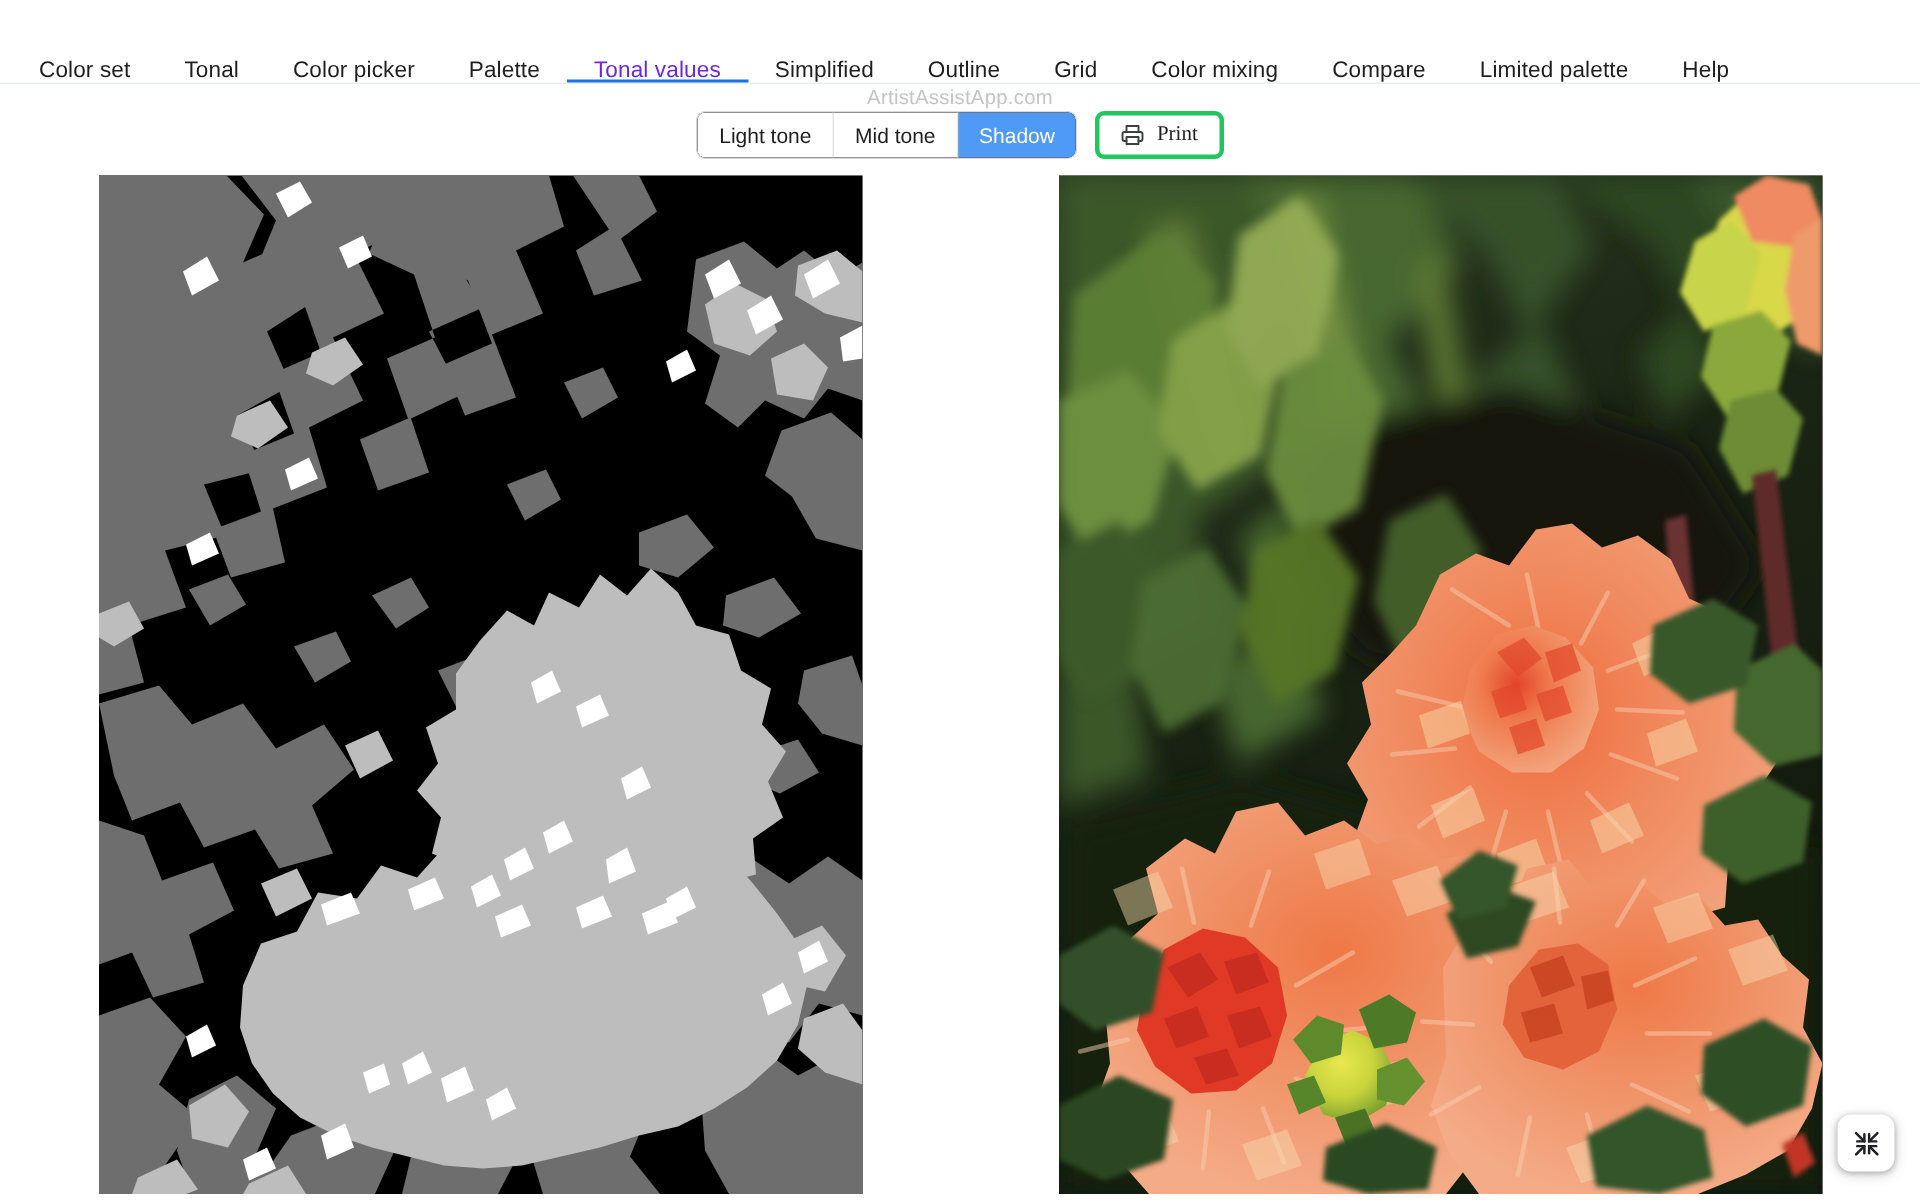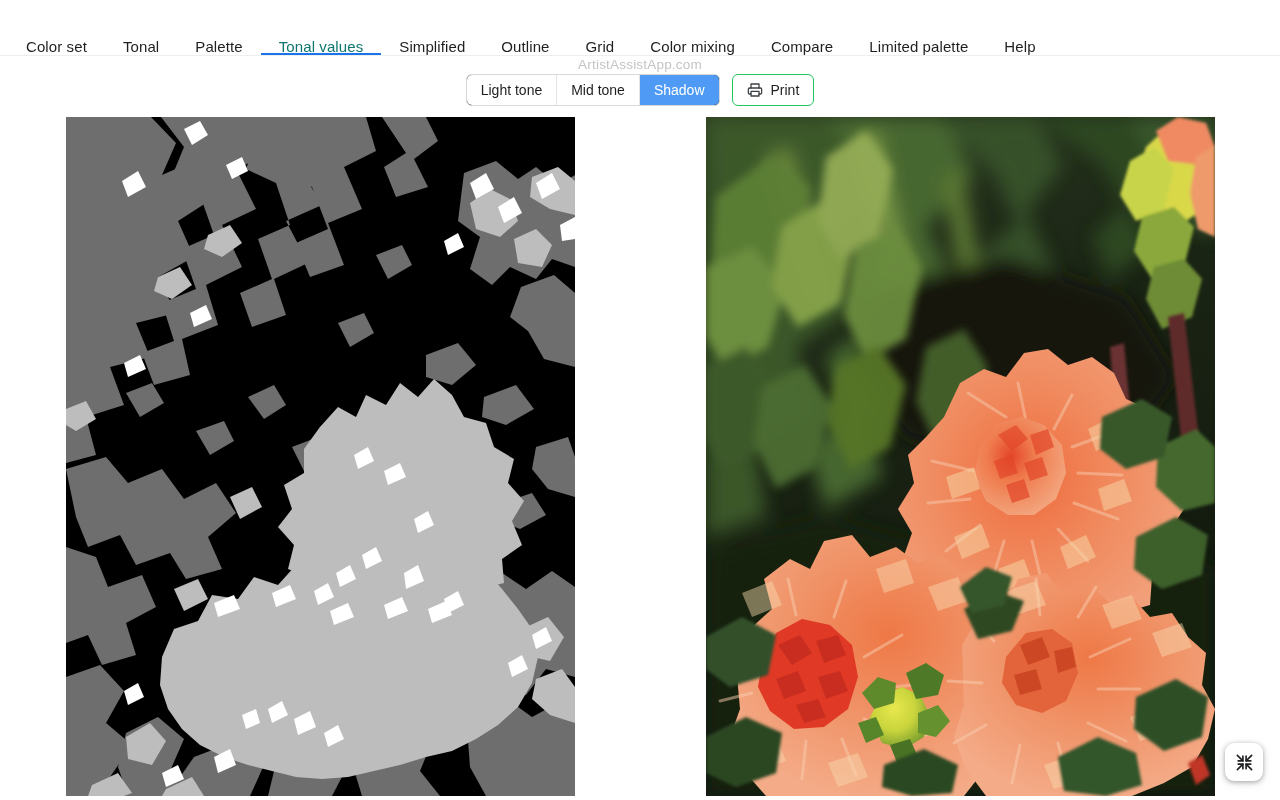--- a/index.html
+++ b/index.html
@@ -29,21 +29,21 @@
     position: relative;
     display: flex;
     align-items: flex-end;
     padding: 0 18px;
     font-size: 15px;
     color: #1f1f1f;
     letter-spacing: .1px;
     cursor: pointer;
     user-select: none;
   }
-  .nav-tab.active { color: #0f766e; }
+  .nav-tab.active { color: #6d28d9; }
   .nav-tab.active::after {
     content: "";
     position: absolute;
     left: 0; right: 0; bottom: 0;
     height: 2px;
     background: #1a73e8;
   }
 
   
   .toolbar-wrap {
@@ -100,24 +100,24 @@
   }
   .print-btn {
     display: flex;
     align-items: center;
     gap: 8px;
     height: 32px;
     padding: 0 14px;
     font-size: 14px;
     color: #1f1f1f;
     background: #ffffff;
-    border: 1px solid #22c55e;
+    border: 3px solid #22c55e;
     border-radius: 6px;
     cursor: pointer;
-    font-family: Liberation Sans, sans-serif;
+    font-family: Liberation Serif, serif;
     white-space: nowrap;
     justify-content: center;
   }
   .print-btn svg { display: block; }
 
   
   .panes {
     position: relative;
     width: 1280px;
     height: 692px;
@@ -156,20 +156,23 @@
 </style>
 </head>
 <body>
 
 <nav class="nav">
   <div class="nav-tab">
       <span>Color set</span>
     </div>
   <div class="nav-tab">
       <span>Tonal</span>
+    </div>
+  <div class="nav-tab">
+      <span>Color picker</span>
     </div>
   <div class="nav-tab">
       <span>Palette</span>
     </div>
   <div class="nav-tab active">
       <span>Tonal values</span>
     </div>
   <div class="nav-tab">
       <span>Simplified</span>
     </div>

